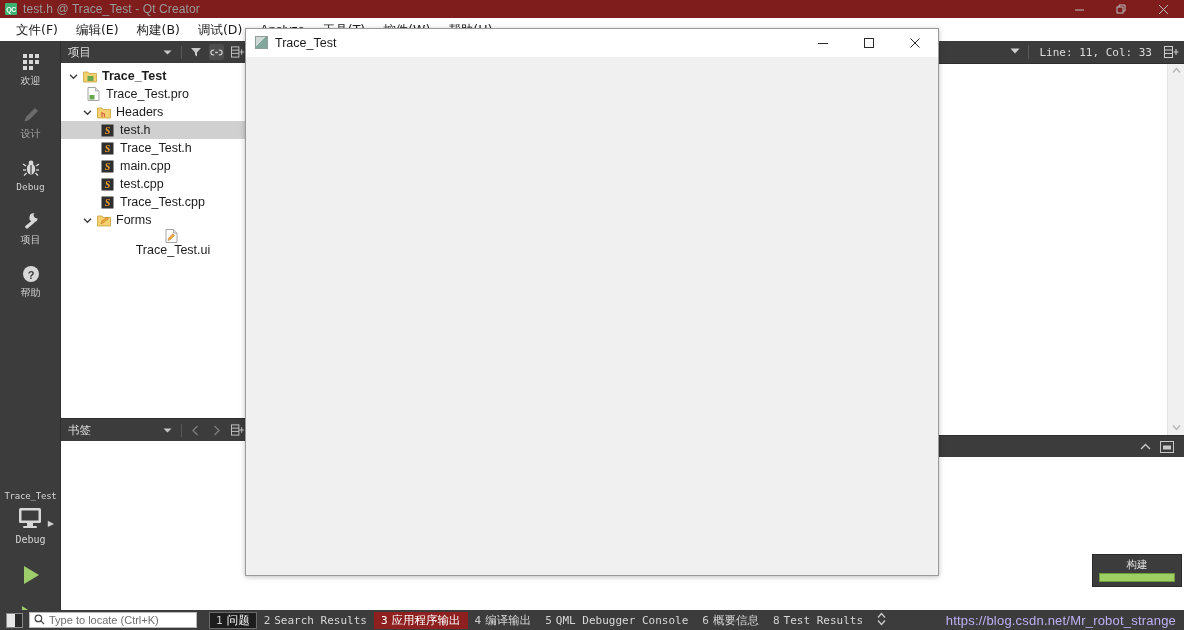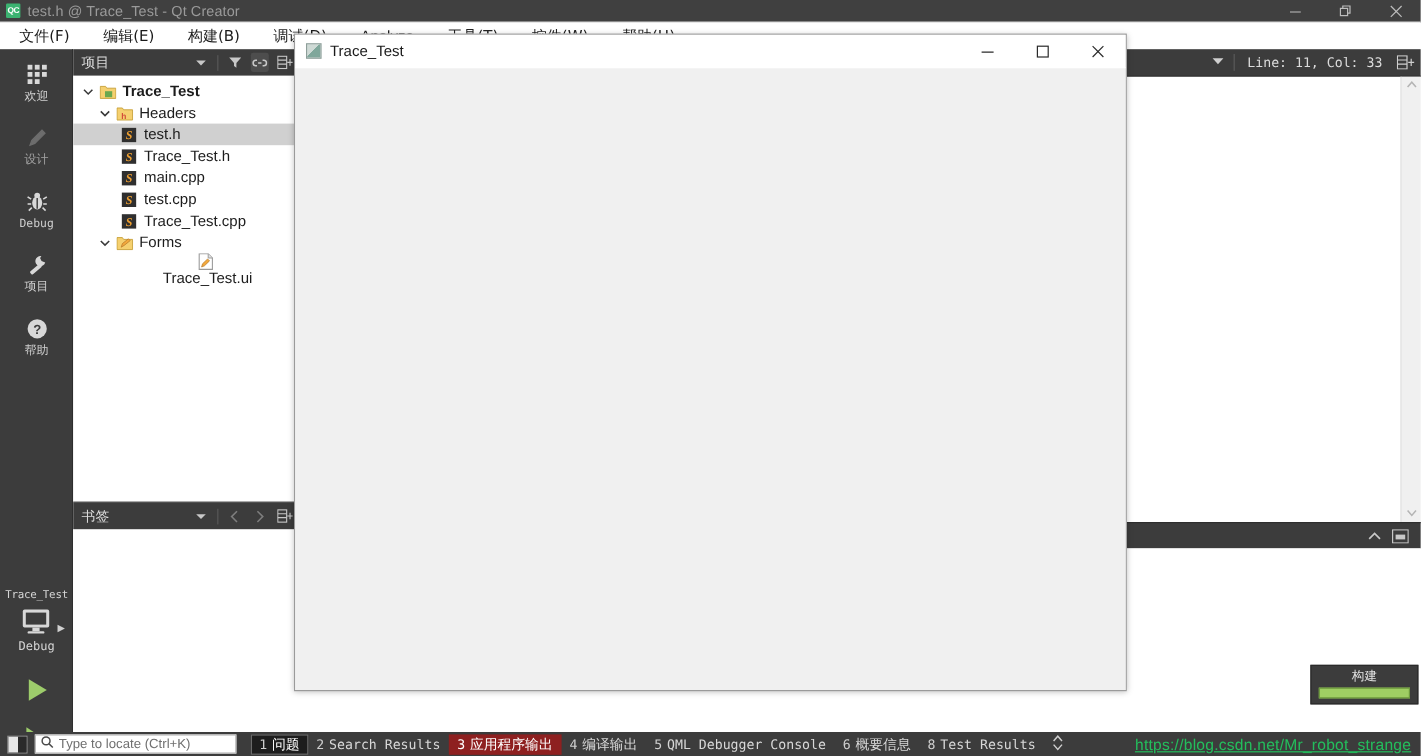--- a/index.html
+++ b/index.html
@@ -7,42 +7,42 @@
     width: 1184px; height: 630px;
     overflow: hidden;
     font-family: "Liberation Sans", sans-serif;
     background: #ffffff;
   }
   #app { position: relative; width: 1184px; height: 630px; }
 
   
   .win-titlebar {
     position: absolute; left: 0; top: 0; width: 1184px; height: 19px;
-    background: #404040; display: flex; align-items: center;
+    background: #7f1d1d; display: flex; align-items: center;
     border-bottom: 1px solid #ffffff;
   }
   .win-icon {
     width: 12px; height: 12px; margin-left: 5px; margin-right: 6px;
     background: #3cb371; border-radius: 1px; position: relative;
     display: inline-flex; align-items: center; justify-content: center;
   }
   .win-icon span { font-size: 7px; color: #fff; font-weight: bold; line-height: 1; letter-spacing: -0.5px; }
   .win-title { font-size: 12px; color: #9a9a9a; letter-spacing: .1px; }
   .win-btns { margin-left: auto; display: flex; height: 19px; }
   .win-btn {
     width: 42px; height: 19px; display: flex; align-items: center;
     justify-content: center; color: #bdbdbd;
   }
   .win-btn svg { display: block; }
 
   
   .menubar {
     position: absolute; left: 0; top: 19px; width: 1184px; height: 22px;
     background: #ffffff; display: flex; align-items: center;
-    padding-left: 8px; gap: 12px;
+    padding-left: 8px; gap: 2px;
   }
   .menu-item {
     font-size: 12.5px; color: #1a1a1a; padding: 2px 8px; white-space: nowrap;
     font-family: "DejaVu Sans", sans-serif;
   }
   .menu-item.latin { font-family: "Liberation Sans", sans-serif; font-size: 12.5px; }
   .menu-item.clipped { color: #222; }
 
   
   .modebar {
@@ -186,23 +186,22 @@
     font-size: 11px; color: #d8d8d8; white-space: nowrap; height: 17px;
   }
   .sb-tab .num { font-family: "DejaVu Sans Mono", monospace; font-size: 11px; color: #cfcfcf; }
   .sb-tab .txt { font-family: "DejaVu Sans Mono", monospace; font-size: 11px; }
   .sb-tab .txt.cjk { font-family: "DejaVu Sans", sans-serif; font-size: 11.5px; }
   .sb-tab.active { background: #1d1d1d; color: #ffffff; border: 1px solid #6a6a6a; padding: 0px 6px; }
   .sb-tab.alert { background: #8e2020; color: #ffffff; }
   .sb-updown { margin-left: 6px; color: #cfcfcf; font-size: 11px; }
   .watermark {
     position: absolute; right: 8px; bottom: 2px;
-    font-size: 13px; color: #22c55e; opacity: .95; letter-spacing: .2px;
+    font-size: 13px; color: #c4b5fd; opacity: .95; letter-spacing: .2px;
     font-family: "Liberation Sans", sans-serif;
-    text-decoration: underline;
   }
 
   
   .qtwin {
     position: absolute; left: 245px; top: 28px; width: 694px; height: 548px;
     background: #f0f0f0; border: 1px solid #9a9a9a;
     box-shadow: 0 1px 5px rgba(0,0,0,.25);
   }
   .qtwin-title {
     height: 28px; background: #ffffff; display: flex; align-items: center;
@@ -408,20 +407,30 @@
         </span>
         <span class="tico">
           <svg width="14" height="13" viewBox="0 0 14 13">
               <path d="M0.5 2 h4.5 l1 1.5 h7.5 v8.5 h-13 z" fill="#f5d06f" stroke="#c9a33e" stroke-width="0.8"></path>
               <rect x="4.5" y="6" width="6" height="5" fill="#6aa84f"></rect>
             </svg>
         </span>
         <span class="tlabel bold">Trace_Test</span>
       </div>
 
+      <div class="trow" style="padding-left:24px;">
+        <span class="tico">
+          <svg width="13" height="14" viewBox="0 0 13 14">
+              <path d="M1 0.5 h7.5 l3.5 3.5 v9.5 h-11 z" fill="#ffffff" stroke="#9a9a9a" stroke-width="0.9"></path>
+              <path d="M8.5 0.5 v3.5 h3.5" fill="#e3e3e3" stroke="#9a9a9a" stroke-width="0.8"></path>
+              <rect x="2.5" y="8" width="5" height="4.5" fill="#6aa84f"></rect>
+            </svg>
+        </span>
+        <span class="tlabel">Trace_Test.pro</span>
+      </div>
 
       <div class="trow" style="padding-left:18px;">
         <span class="twist">
           <svg width="9" height="9" viewBox="0 0 9 9">
               <path d="M1 2.8 L4.5 6.3 L8 2.8" fill="none" stroke="#3a3a3a" stroke-width="1.3"></path>
             </svg>
         </span>
         <span class="tico">
           <svg width="14" height="13" viewBox="0 0 14 13">
               <path d="M0.5 2 h4.5 l1 1.5 h7.5 v8.5 h-13 z" fill="#f5d06f" stroke="#c9a33e" stroke-width="0.8"></path>

